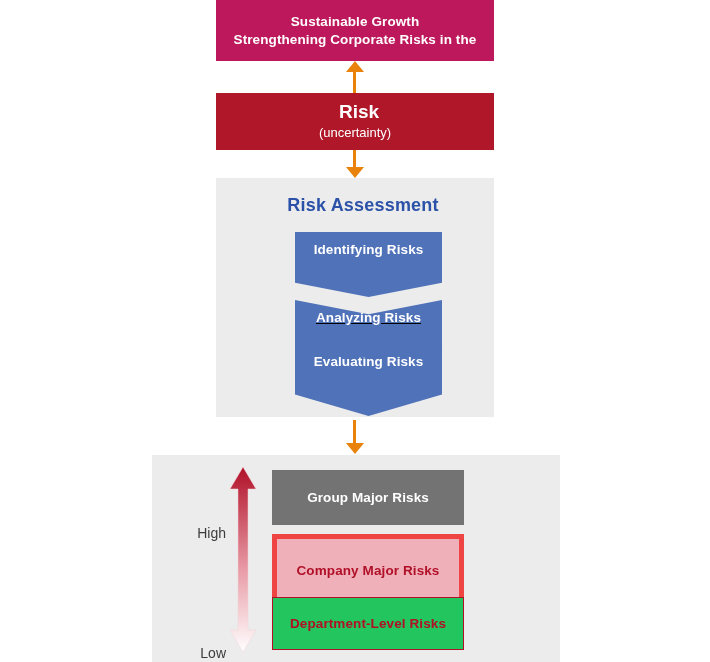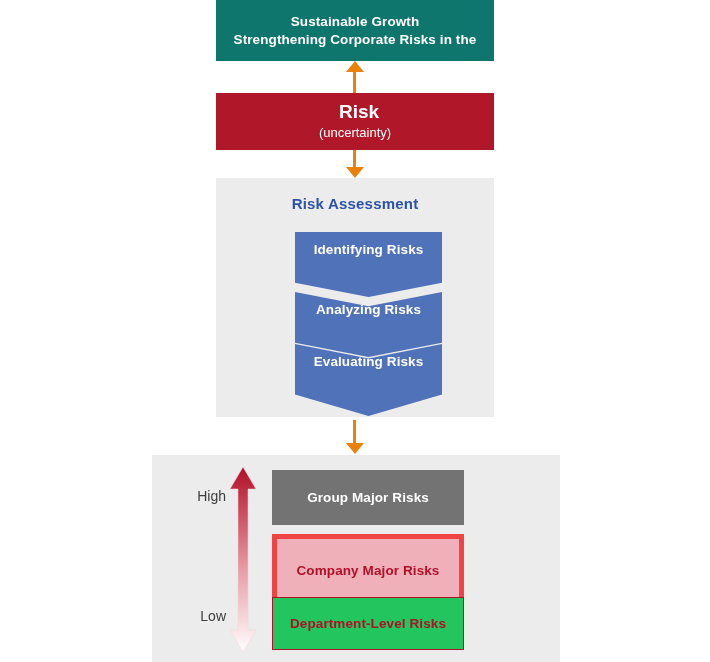--- a/index.html
+++ b/index.html
@@ -15,21 +15,21 @@
     overflow: hidden;
   }
 
   
   #goal-box {
     position: absolute;
     left: 216px;
     top: 0px;
     width: 278px;
     height: 61px;
-    background: #0f766e;
+    background: #be185d;
     display: flex;
     align-items: center;
     justify-content: center;
     box-sizing: border-box;
   }
   #goal-box .goal-text {
     color: #ffffff;
     font-size: 13.5px;
     font-weight: bold;
     line-height: 1.32;
@@ -88,26 +88,26 @@
   #assessment-panel {
     position: absolute;
     left: 216px;
     top: 178px;
     width: 278px;
     height: 239px;
     background: #ececec;
   }
   #assessment-title {
     position: absolute;
-    left: 0;
+    left: 8px;
     top: 17px;
     width: 100%;
     text-align: center;
     color: #2b52a8;
-    font-size: 15px;
+    font-size: 18px;
     font-weight: bold;
     letter-spacing: 0.2px;
   }
 
   
   #chevron-stack {
     position: absolute;
     left: 65px;
     top: 54px;
     width: 147px;
@@ -130,23 +130,24 @@
     font-weight: bold;
     padding-top: 10px;
     letter-spacing: 0.1px;
   }
   .chev-1 {
     top: 0px;
     height: 65px;
     clip-path: polygon(0 0, 100% 0, 100% 78%, 50% 100%, 0 78%);
   }
   .chev-2 {
-    top: 60px;
+    top: 68px;
     height: 65px;
     clip-path: polygon(0 0, 50% 22%, 100% 0, 100% 78%, 50% 100%, 0 78%);
+    text-decoration: underline;
   }
   .chev-3 {
     top: 112px;
     height: 72px;
     clip-path: polygon(0 0, 50% 20%, 100% 0, 100% 70%, 50% 100%, 0 70%);
   }
 
   
   #tier-panel {
     position: absolute;
@@ -165,20 +166,21 @@
     width: 34px;
     height: 185px;
   }
 
   .tier-axis-label {
     position: absolute;
     color: #3c3c3c;
     font-size: 14px;
     text-align: right;
     width: 56px;
+    margin-top: 37px;
   }
   #label-high { left: 18px; top: 33px; }
   #label-low  { left: 18px; top: 153px; }
 
   .tier-box {
     position: absolute;
     left: 120px;
     width: 192px;
     box-sizing: border-box;
     display: flex;

